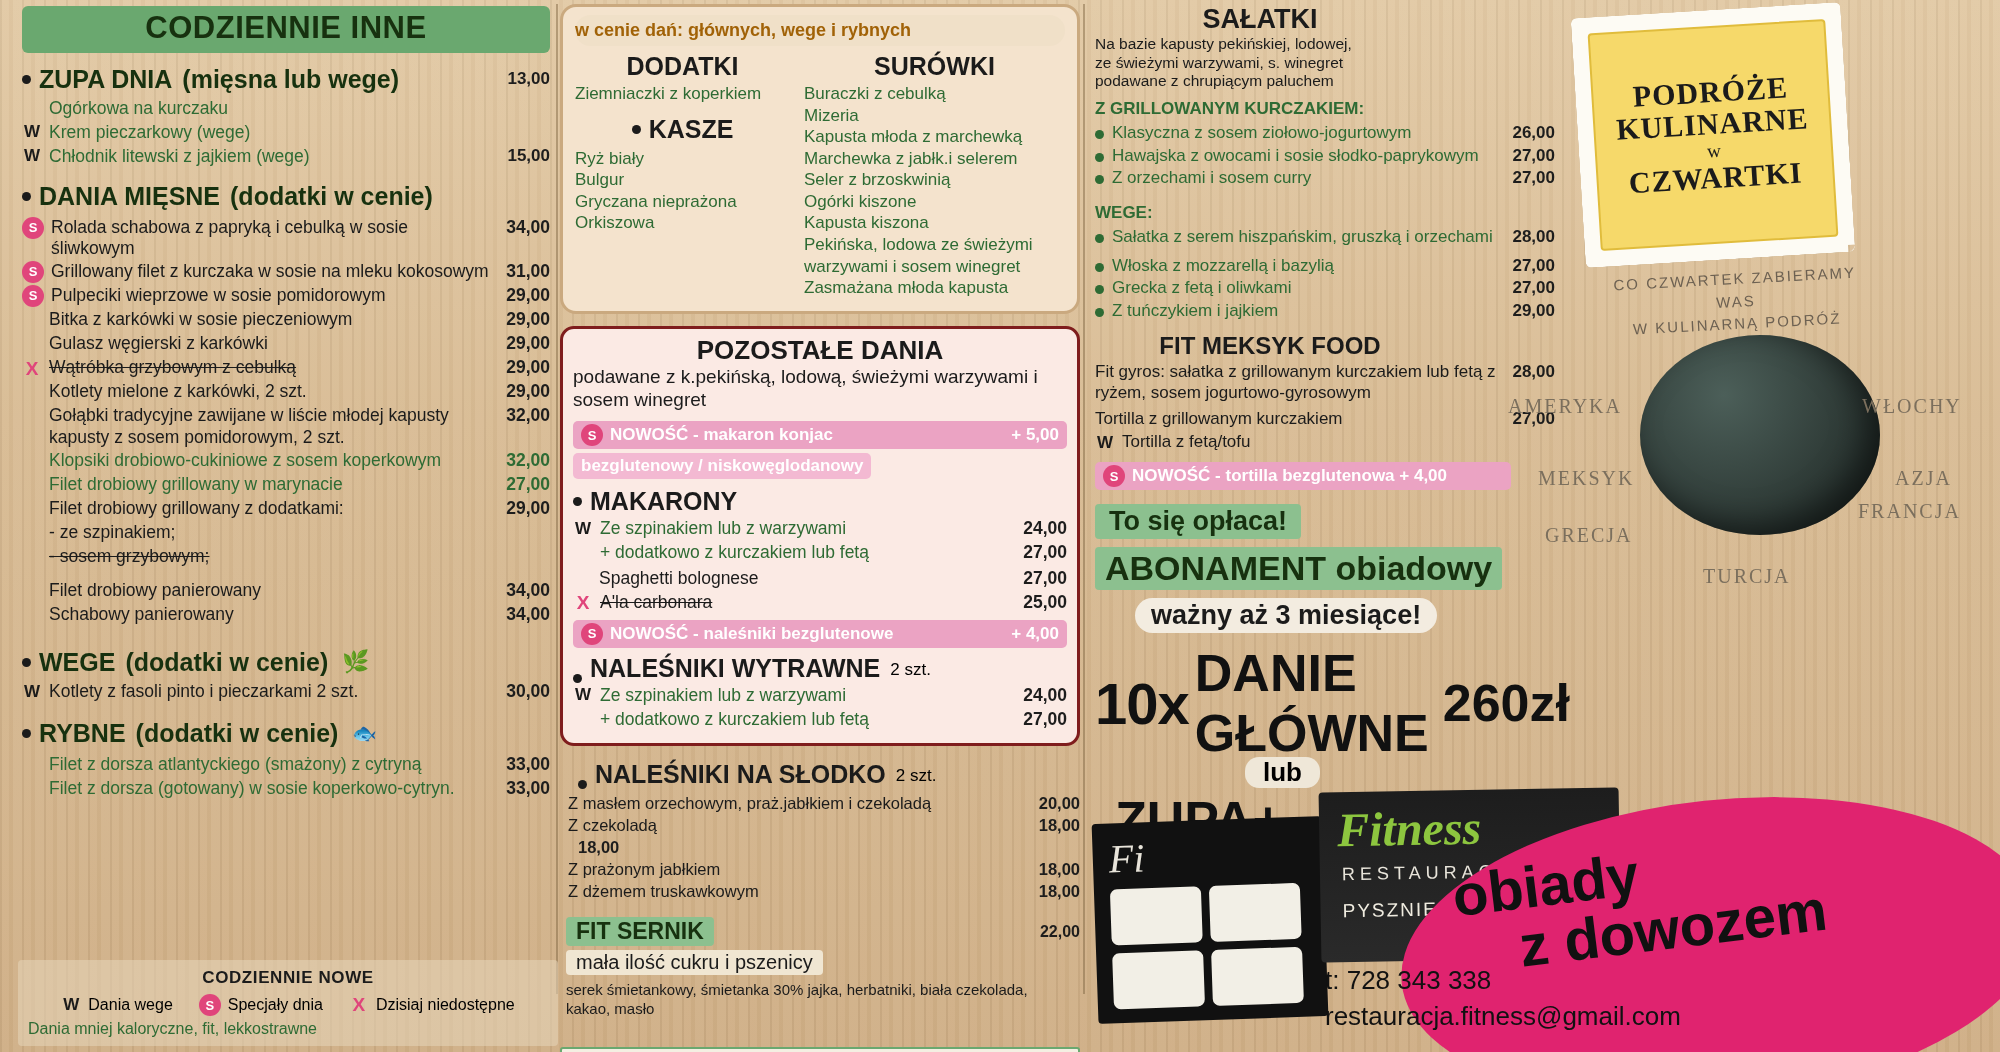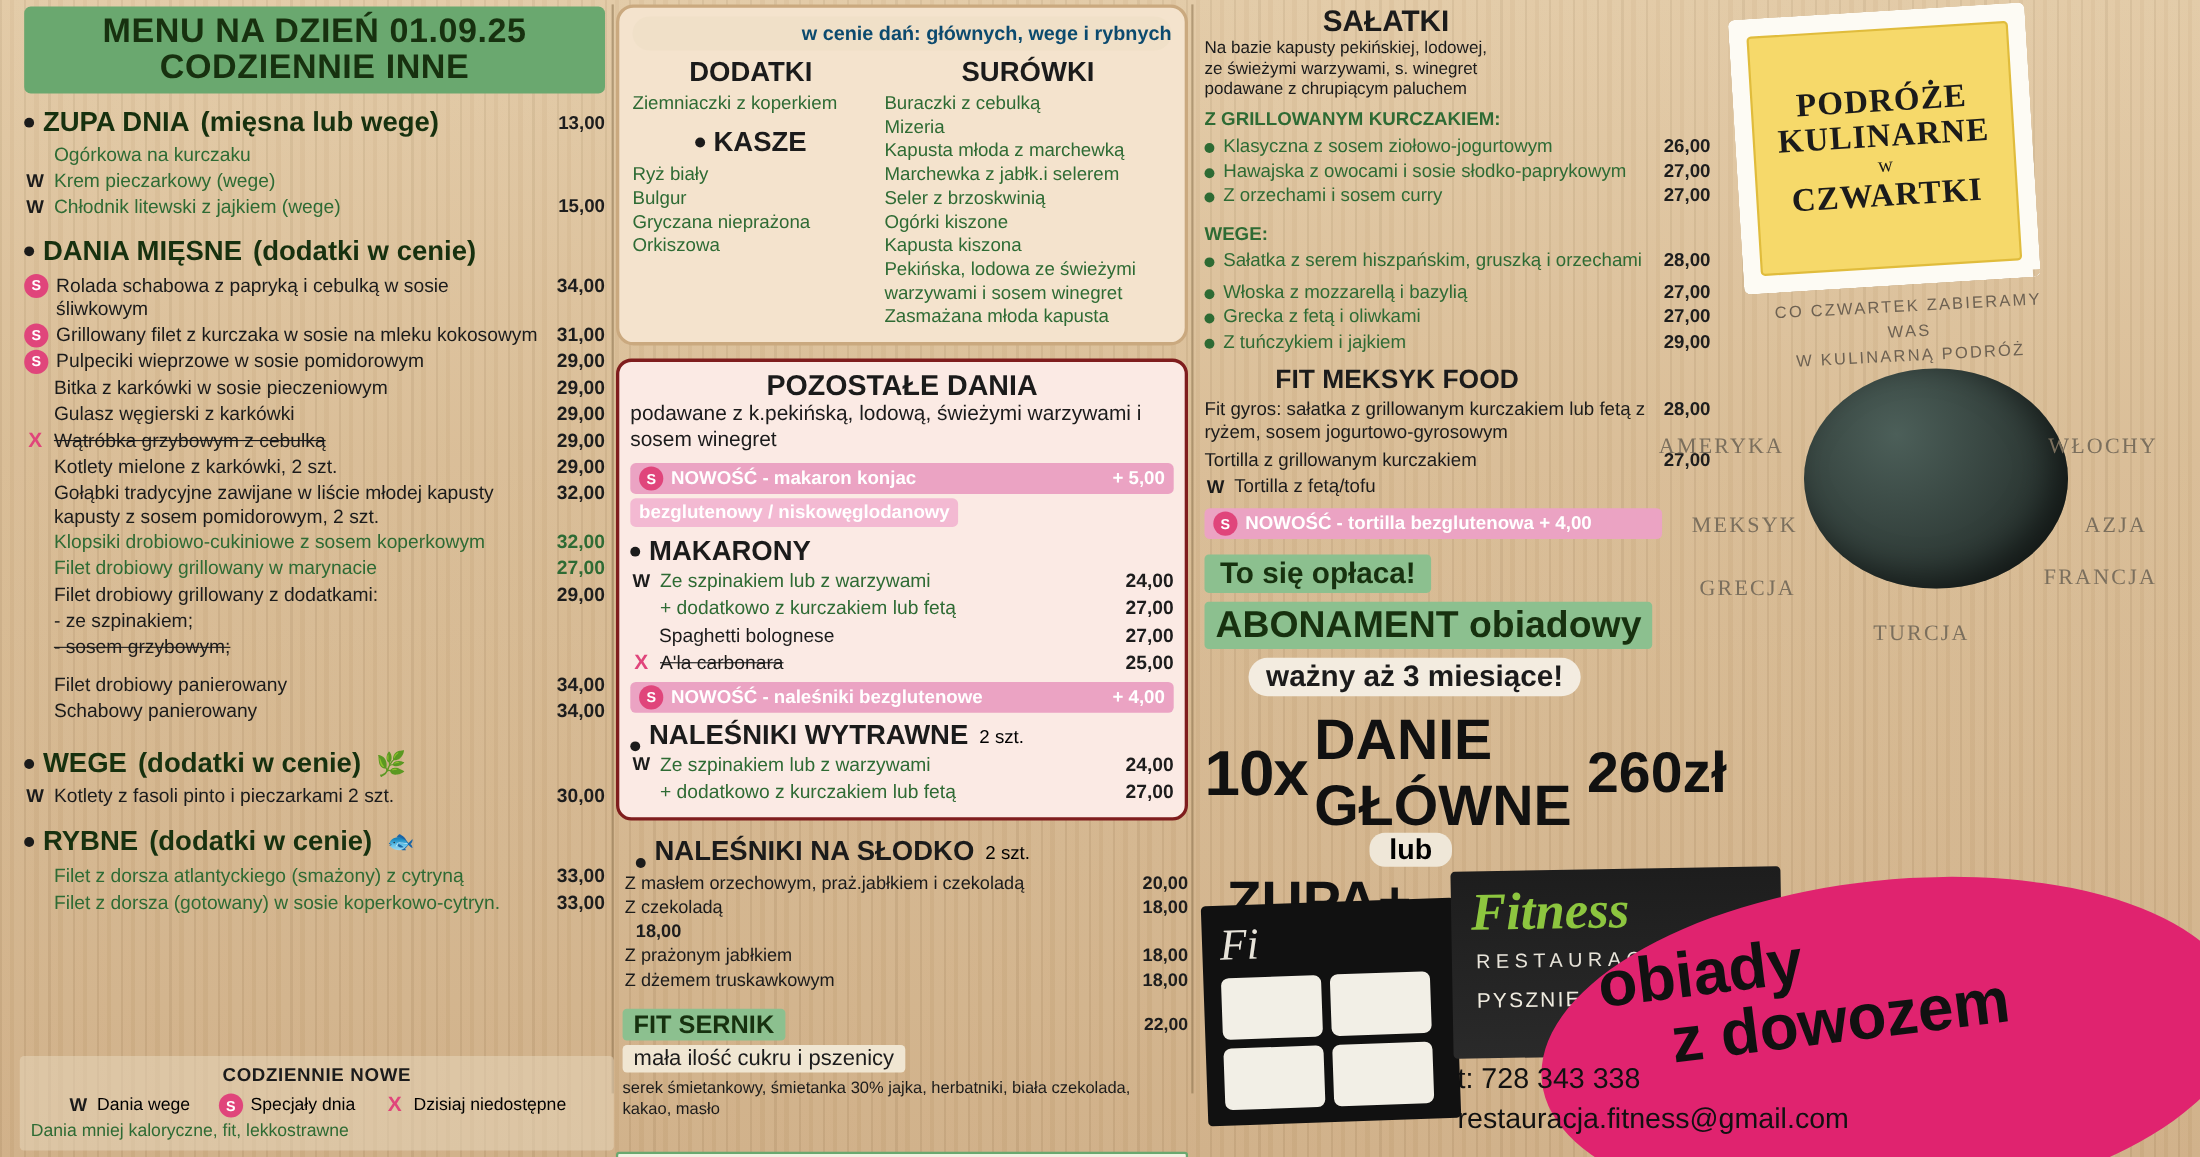--- a/index.html
+++ b/index.html
@@ -44,21 +44,21 @@
   
   #legend{position:absolute;left:18px;top:960px;width:520px;background:rgba(230,214,186,.55);
     border-radius:4px;padding:8px 10px;}
   #legend .lg-title{text-align:center;font-size:17px;font-weight:bold;color:#1b1b1b;letter-spacing:.6px;}
   #legend .lg-row{display:flex;gap:26px;align-items:center;font-size:16px;margin-top:6px;justify-content:center;}
   #legend .lg-note{font-size:16px;color:#2e6b34;margin-top:4px;}
 
   
   #col2{left:560px;top:4px;width:520px;}
   .box-dodatki{background:#f4e3cd;border:3px solid #caa97f;border-radius:16px;padding:8px 12px 12px;}
-  .pill{background:#f0e0c8;border-radius:18px;text-align:right;font-size:18px;font-weight:bold;color:#0c4a6e;padding:5px 0;}
+  .pill{background:#f0e0c8;border-radius:18px;text-align:left;font-size:18px;font-weight:bold;color:#a16207;padding:5px 0;}
   .col2-hd{font-size:25px;font-weight:bold;color:#1b1b1b;text-align:center;}
   .two{display:flex;gap:14px;}
   .lst{font-size:17px;line-height:1.27;color:#2e6b34;}
 
   .box-poz{background:#fbeae4;border:3px solid #7f1d1d;border-radius:14px;padding:6px 10px 10px;margin-top:12px;}
   .poz-t{font-size:26px;font-weight:bold;color:#1b1b1b;text-align:center;}
   .poz-s{font-size:19px;color:#1b1b1b;line-height:1.2;}
   .pinkbar{background:#eba3c3;border-radius:5px;padding:3px 8px;display:flex;justify-content:space-between;align-items:center;font-size:17px;color:#fff;font-weight:600;}
   .pinkbar2{background:#f3b9d2;border-radius:5px;padding:3px 8px;font-size:17px;color:#fff;font-weight:600;display:inline-block;}
 
@@ -119,21 +119,20 @@
 <body>
 
 <div class="page">
 
   <div class="vline"></div>
   <div class="vline2"></div>
 
   <div class="col" id="col1">
 
     <div class="title-box">
-      <div class="t1">MENU NA DZIEŃ 01.09.25</div>
       <div class="t1">CODZIENNIE INNE</div>
     </div>
 
     <div style="margin-top:12px;display:flex;align-items:center;justify-content:space-between;">
       <div style="display:flex;align-items:center;">
         <span class="bullet"></span>
         <span class="sect-hd">ZUPA DNIA</span>
         <span class="sect-hd sub" style="margin-left:10px">(mięsna lub wege)</span>
       </div>
       <span class="price" style="font-size:17px">13,00</span>
@@ -520,21 +519,21 @@
     <div class="stamp-cap" style="white-space:pre-line">CO CZWARTEK ZABIERAMY WAS
 W KULINARNĄ PODRÓŻ</div>
   </div>
 
   <div id="globe"></div>
   <div class="country" style="left:1508px;top:395px">AMERYKA</div>
   <div class="country" style="left:1862px;top:395px">WŁOCHY</div>
   <div class="country" style="left:1538px;top:467px">MEKSYK</div>
   <div class="country" style="left:1895px;top:467px">AZJA</div>
   <div class="country" style="left:1545px;top:524px">GRECJA</div>
-  <div class="country" style="left:1858px;top:514px">FRANCJA</div>
+  <div class="country" style="left:1858px;top:500px">FRANCJA</div>
   <div class="country" style="left:1703px;top:565px">TURCJA</div>
 
   <div class="photo" style="left:1095px;top:820px;width:230px;height:200px;transform:rotate(-2deg);background:#111;">
     <div style="position:absolute;left:16px;top:12px;color:#e8e4da;font-size:40px;font-style:italic;font-family:'Liberation Serif',serif;">Fi</div>
     <div style="position:absolute;left:16px;top:66px;width:190px;height:120px;display:grid;grid-template-columns:1fr 1fr;gap:8px;">
       <div style="background:#f2efe6;border-radius:7px"></div>
       <div style="background:#f2efe6;border-radius:7px"></div>
       <div style="background:#f2efe6;border-radius:7px"></div>
       <div style="background:#f2efe6;border-radius:7px"></div>
     </div>

